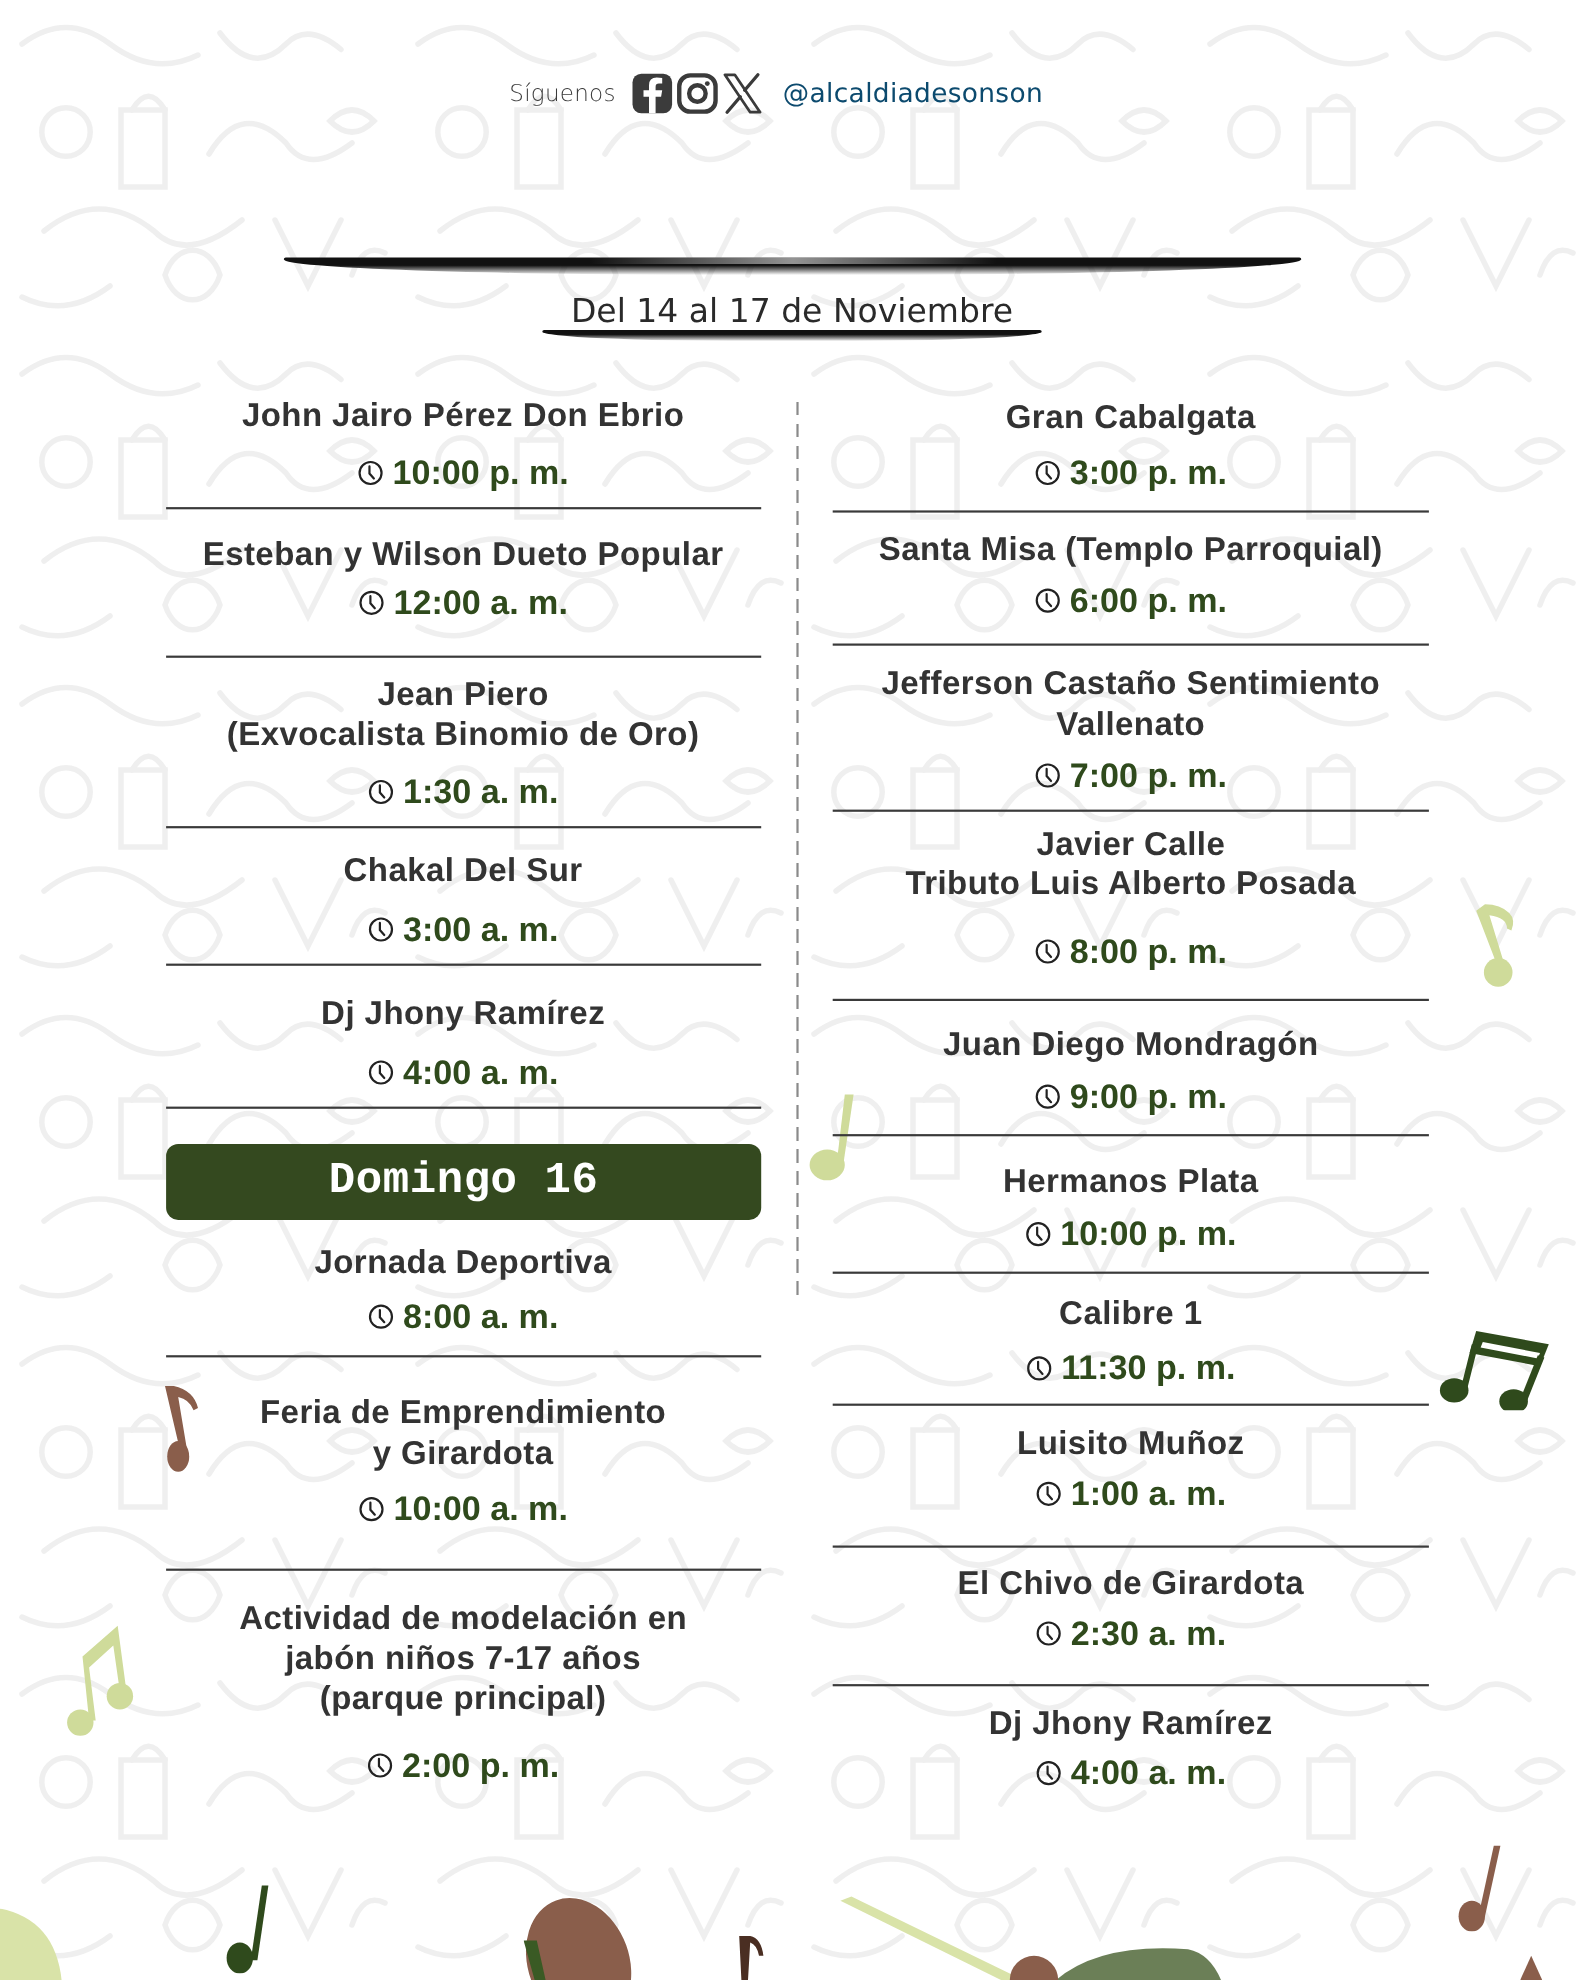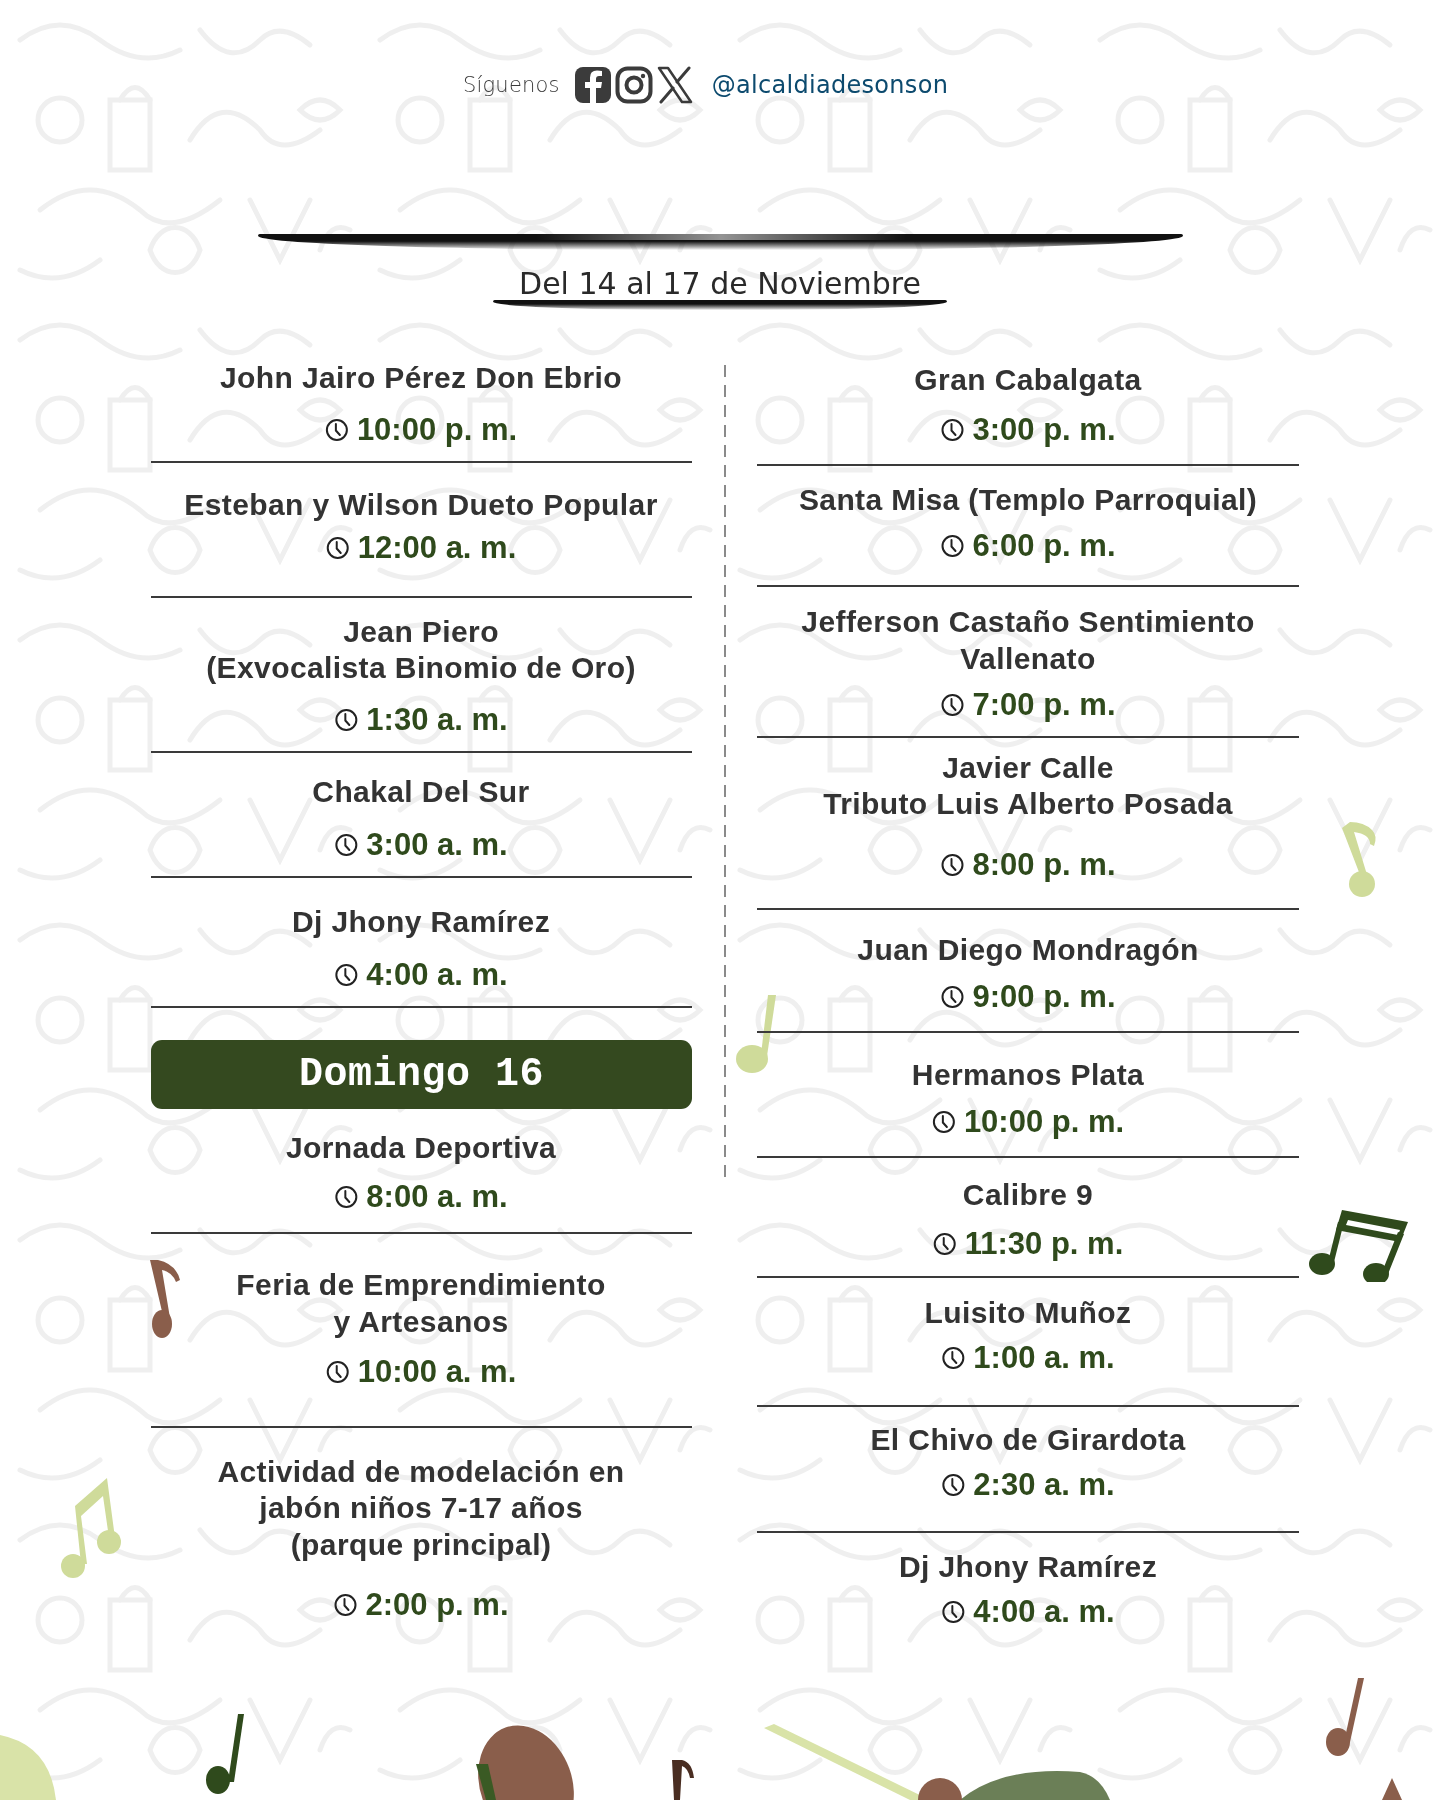--- a/index.html
+++ b/index.html
@@ -245,21 +245,21 @@
     <div class="ev-time" style="left:421px;top:1197px">
       <svg class="clock-icon" viewBox="0 0 24 24">
           <circle cx="12" cy="12" r="10" fill="none" stroke="#222" stroke-width="2"></circle>
           <path d="M11 6 V12.5 L15 17" fill="none" stroke="#222" stroke-width="2" stroke-linecap="round"></path>
         </svg>
       <span>8:00 a. m.</span>
     </div>
     <div class="divider l" style="top:1232px"></div>
 
     <div class="ev-title" style="left:421px;top:1285px">Feria de Emprendimiento</div>
-    <div class="ev-title" style="left:421px;top:1322px">y Artesanos</div>
+    <div class="ev-title" style="left:421px;top:1322px">y Girardota</div>
     <div class="ev-time" style="left:421px;top:1372px">
       <svg class="clock-icon" viewBox="0 0 24 24">
           <circle cx="12" cy="12" r="10" fill="none" stroke="#222" stroke-width="2"></circle>
           <path d="M11 6 V12.5 L15 17" fill="none" stroke="#222" stroke-width="2" stroke-linecap="round"></path>
         </svg>
       <span>10:00 a. m.</span>
     </div>
     <div class="divider l" style="top:1426px"></div>
 
     <div class="ev-title" style="left:421px;top:1472px">Actividad de modelación en</div>
@@ -331,21 +331,21 @@
     <div class="ev-title" style="left:1028px;top:1075px">Hermanos Plata</div>
     <div class="ev-time" style="left:1028px;top:1122px">
       <svg class="clock-icon" viewBox="0 0 24 24">
           <circle cx="12" cy="12" r="10" fill="none" stroke="#222" stroke-width="2"></circle>
           <path d="M11 6 V12.5 L15 17" fill="none" stroke="#222" stroke-width="2" stroke-linecap="round"></path>
         </svg>
       <span>10:00 p. m.</span>
     </div>
     <div class="divider r" style="top:1156px"></div>
 
-    <div class="ev-title" style="left:1028px;top:1195px">Calibre 9</div>
+    <div class="ev-title" style="left:1028px;top:1195px">Calibre 1</div>
     <div class="ev-time" style="left:1028px;top:1244px">
       <svg class="clock-icon" viewBox="0 0 24 24">
           <circle cx="12" cy="12" r="10" fill="none" stroke="#222" stroke-width="2"></circle>
           <path d="M11 6 V12.5 L15 17" fill="none" stroke="#222" stroke-width="2" stroke-linecap="round"></path>
         </svg>
       <span>11:30 p. m.</span>
     </div>
     <div class="divider r" style="top:1276px"></div>
 
     <div class="ev-title" style="left:1028px;top:1313px">Luisito Muñoz</div>

